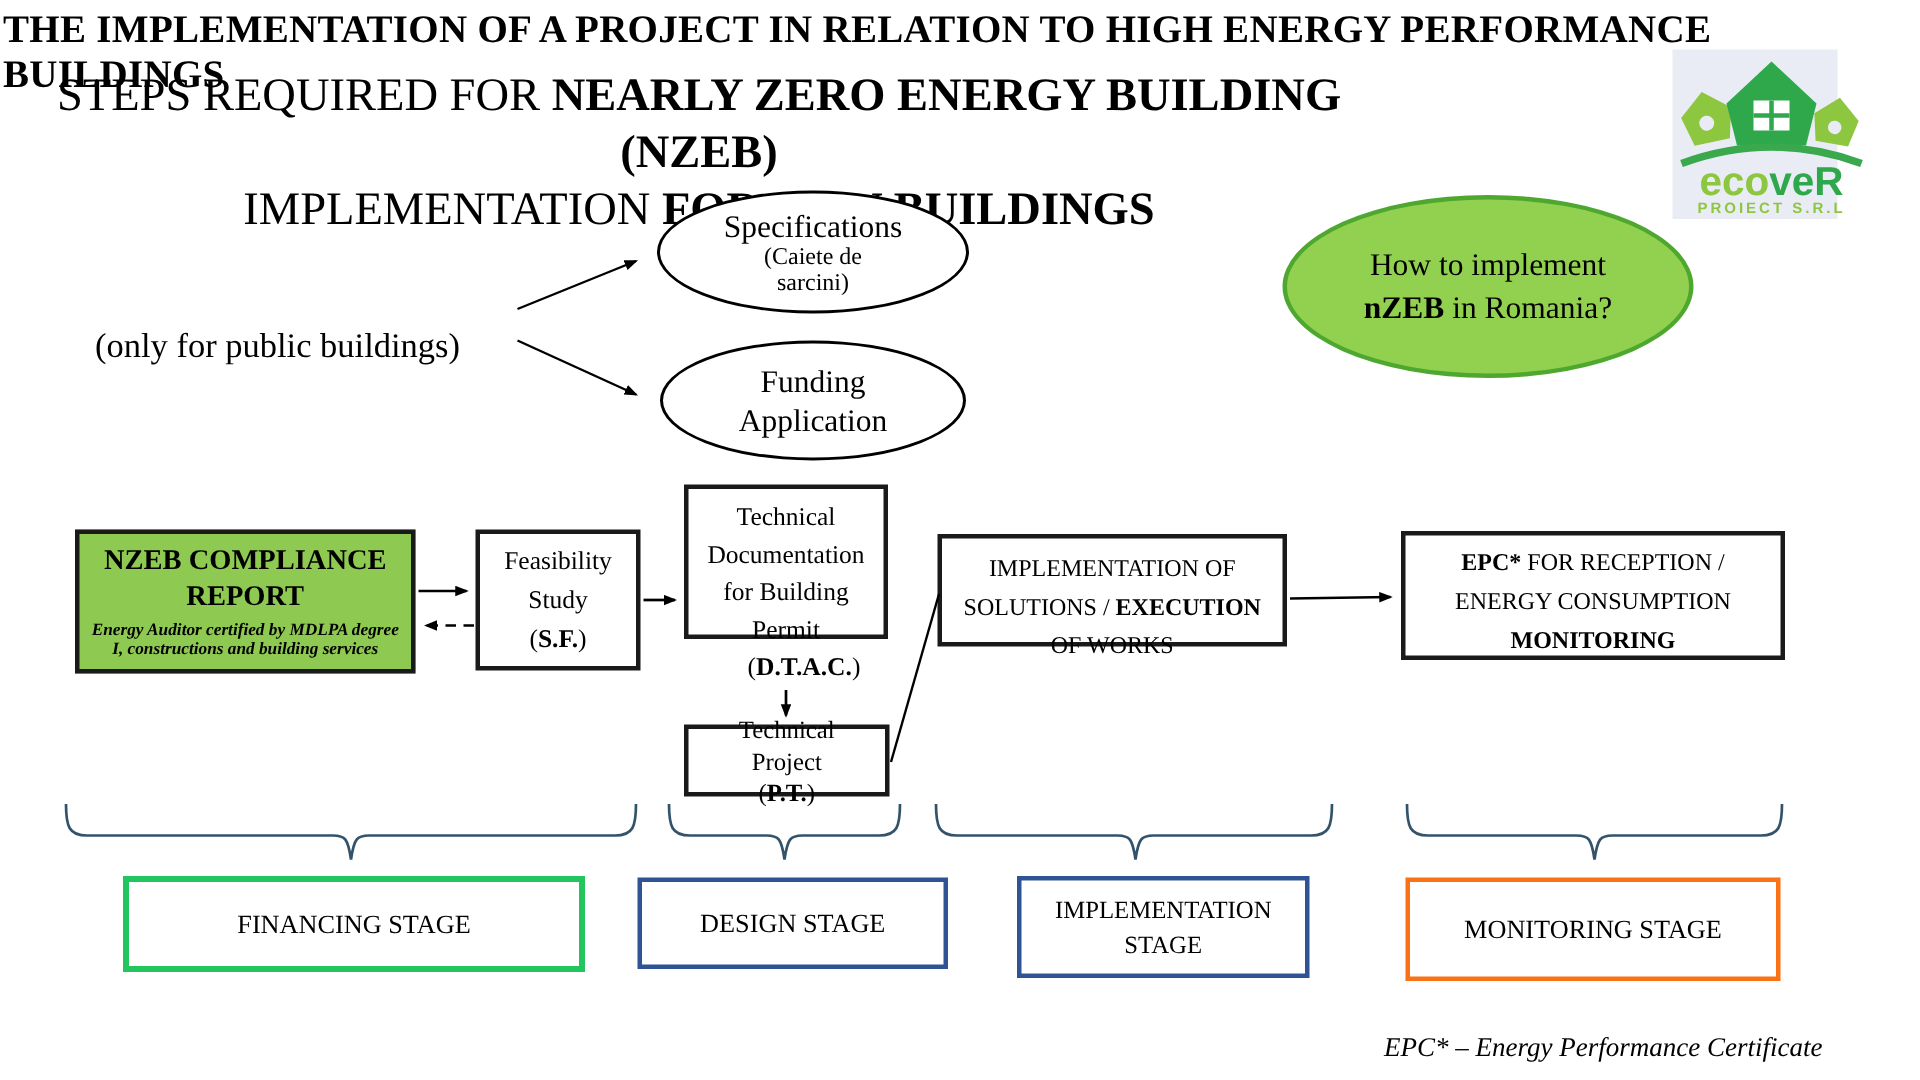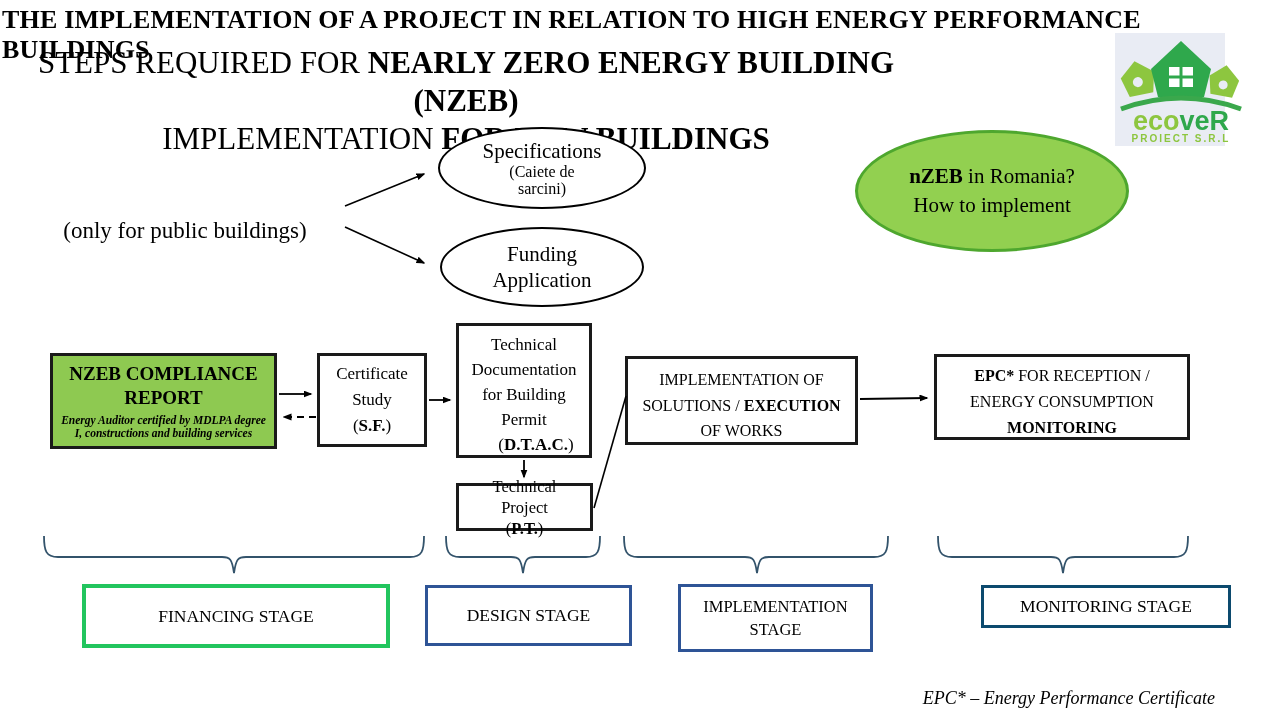--- a/index.html
+++ b/index.html
@@ -33,40 +33,40 @@
     background:#92d050; border:3px solid #4ea72e; font-size:21px; line-height:29px; }
 
   .fbox { border:3px solid #1a1a1a; background:#fff; display:flex; flex-direction:column;
     align-items:center; justify-content:center; text-align:center; z-index:2; }
   #box-nzeb { left:50px; top:353px; width:227px; height:96px; background:#8ec951; }
   #box-nzeb .bt { font-size:19px; font-weight:bold; line-height:24px; }
   #box-nzeb .bn { font-size:11.5px; font-weight:bold; font-style:italic;
     line-height:13px; margin-top:4px; width:210px; }
   #box-feasibility { left:317px; top:353px; width:110px; height:94px;
     font-size:17px; line-height:26px; }
-  #box-techdoc { left:456px; top:323px; width:136px; height:135px;
+  #box-techdoc { left:456px; top:323px; width:136px; height:103px;
     font-size:17px; line-height:25px; padding:6px 2px 8px 2px; justify-content:flex-start; }
   #box-techdoc .abbr-row { margin-top:auto;margin-left:24px; }
   #box-techproject { left:456px; top:483px; width:137px; height:48px;
     font-size:16.5px; line-height:21px; padding:0 24px; }
-  #box-implementation { left:625px; top:356px; width:233px; height:89px;
+  #box-implementation { left:625px; top:356px; width:233px; height:75px;
     font-size:16px; line-height:25.5px; padding:0 6px; display:block;
     padding-top:8px; }
   #box-epc { left:934px; top:354px; width:256px; height:86px;
     font-size:16px; line-height:26px; padding:0 6px; display:block; padding-top:6px; }
   #box-implementation, #box-epc { text-align:center; }
 
   .stage { background:#fff; display:flex; align-items:center; justify-content:center;
     text-align:center; font-size:17.5px; line-height:23px; z-index:2; position:absolute; }
   #stage-financing { left:82px; top:584px; width:308px; height:64px; border:4px solid #22c55e; }
   #stage-design { left:425px; top:585px; width:207px; height:61px; border:3px solid #2e5496; }
   #stage-implementation { left:678px; top:584px; width:195px; height:68px; border:3px solid #2e5496;
     font-size:16.5px; }
   #stage-implementation .lbl { width:160px; }
-  #stage-monitoring { left:937px; top:585px; width:250px; height:43px; border:3px solid #0c4a6e;margin-left:44px; }
+  #stage-monitoring { left:937px; top:585px; width:250px; height:69px; border:3px solid #f97316; }
 
   #footnote { right:65px; top:688px; font-size:18px; font-style:italic; z-index:2; }
 
   #connector-layer { left:0; top:0; width:1280px; height:720px; z-index:4; pointer-events:none; }
 </style>
 </head>
 <body>
 
 <div class="abs" id="page-title">THE IMPLEMENTATION OF A PROJECT IN RELATION TO HIGH ENERGY PERFORMANCE BUILDINGS</div>
 
@@ -102,34 +102,34 @@
   <div class="t1">Specifications</div>
   <div class="t2">(Caiete de sarcini)</div>
 </div>
 
 <div class="abs ellipse" id="ellipse-funding">
   <div>Funding</div>
   <div>Application</div>
 </div>
 
 <div class="abs ellipse" id="ellipse-question">
+  <div>How to implement</div>
   <div>
     <b>nZEB</b>
     <span>in Romania?</span>
   </div>
-  <div>How to implement</div>
 </div>
 
 <div class="abs fbox" id="box-nzeb">
   <div class="bt">NZEB COMPLIANCE REPORT</div>
   <div class="bn">Energy Auditor certified by MDLPA degree I, constructions and building services</div>
 </div>
 
 <div class="abs fbox" id="box-feasibility">
-  <div>Certificate</div>
+  <div>Feasibility</div>
   <div>Study</div>
   <div><span>(</span><b>S.F.</b><span>)</span></div>
 </div>
 
 <div class="abs fbox" id="box-techdoc">
   <div>Technical Documentation for Building Permit</div>
   <div class="abbr-row"><span>(</span><b>D.T.A.C.</b><span>)</span></div>
 </div>
 
 <div class="abs fbox" id="box-techproject">

